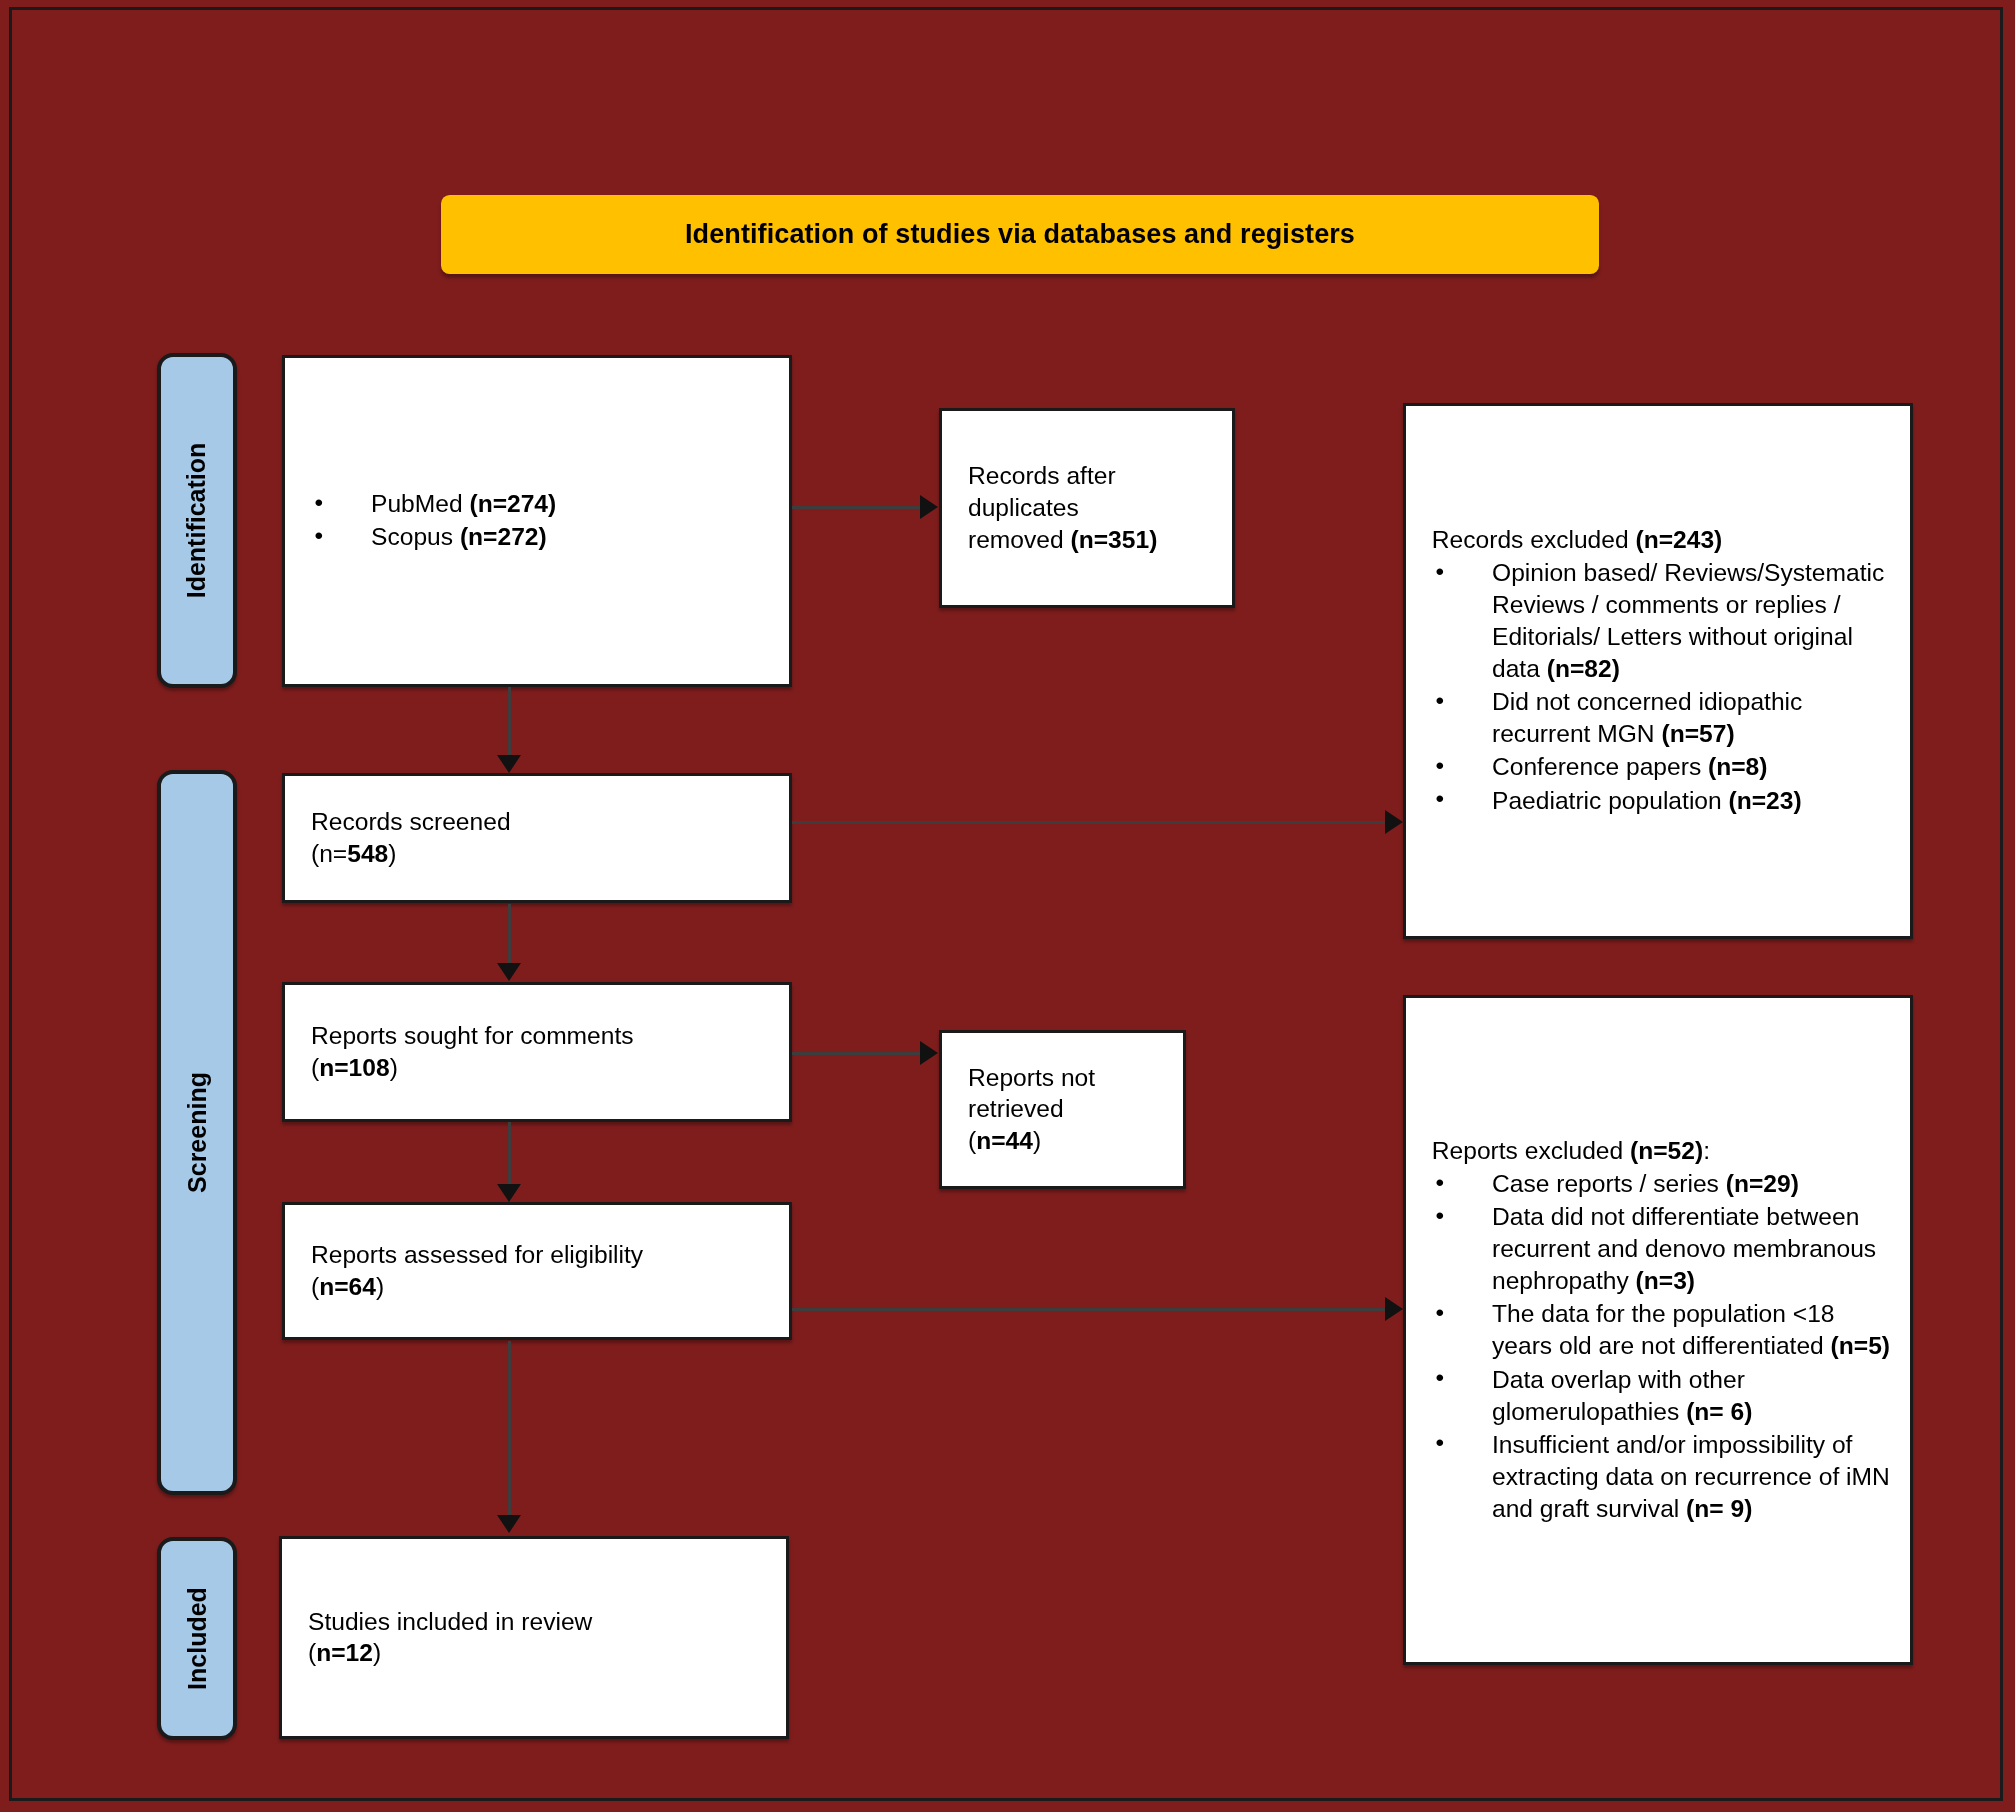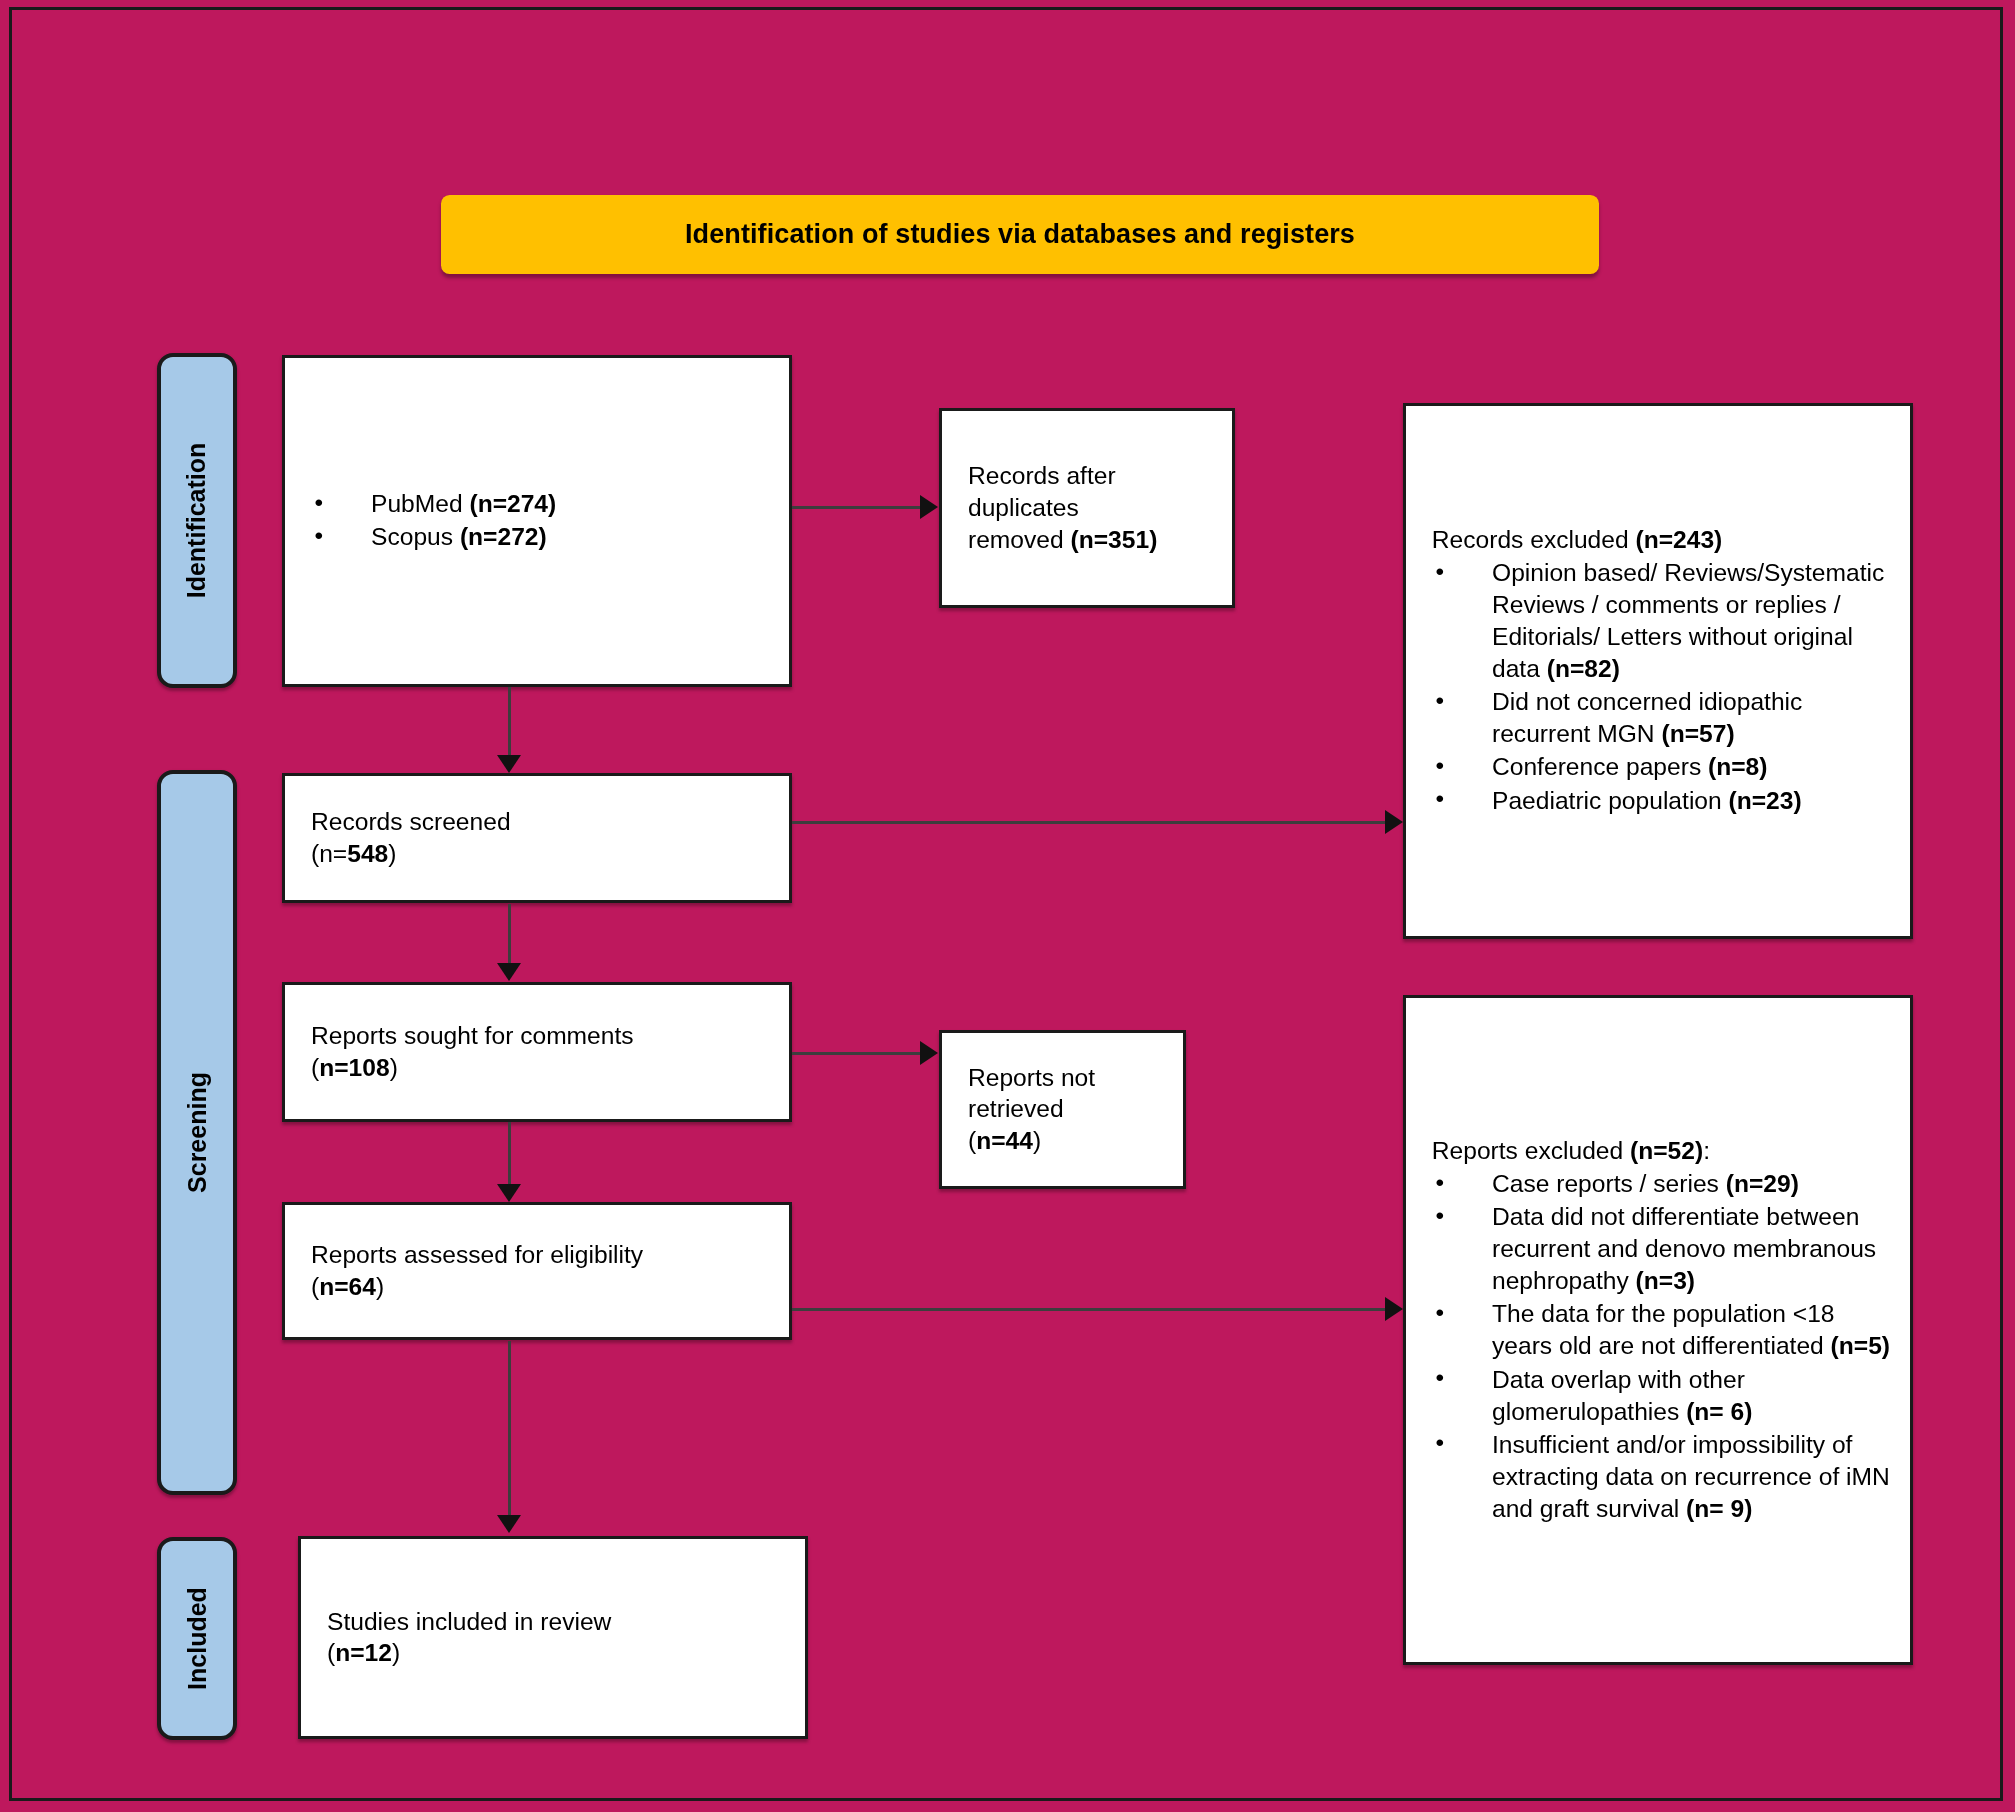--- a/index.html
+++ b/index.html
@@ -7,21 +7,21 @@
     padding: 0;
     background: #ffffff;
   }
   body {
     font-family: "Liberation Sans", sans-serif;
   }
   #canvas {
     position: relative;
     width: 2015px;
     height: 1812px;
-    background: #be185d;
+    background: #7f1d1d;
     overflow: hidden;
   }
   .outer-frame {
     position: absolute;
     left: 8.6px;
     top: 7.4px;
     width: 1994px;
     height: 1794px;
     border: 3.1px solid #1a1a1a;
     box-sizing: border-box;
@@ -123,21 +123,21 @@
 
   
   .n-identified  { left: 282px;  top: 355px;  width: 510px;  height: 332px; }
   .n-duplicates  { left: 939px; top: 408px;  width: 296px;  height: 200px; }
   .n-rec-excl    { left: 1403px; top: 403px;  width: 510px;  height: 536px; }
   .n-screened    { left: 282px;  top: 773px; width: 510px;  height: 130px; }
   .n-sought      { left: 282px;  top: 982px; width: 510px;  height: 140px; }
   .n-notretr     { left: 939px; top: 982px; width: 247px;  height: 159px; margin-top: 48px; }
   .n-assessed    { left: 282px;  top: 1202px; width: 510px;  height: 138px; }
   .n-rep-excl    { left: 1403px; top: 995px; width: 510px;  height: 670px; }
-  .n-included    { left: 298px;  top: 1536px; width: 510px;  height: 203px; }
+  .n-included    { left: 279px;  top: 1536px; width: 510px;  height: 203px; }
 
   
   .n-identified .node-inner,
   .n-rec-excl .node-inner,
   .n-rep-excl .node-inner { padding-left: 11px; padding-right: 11px; }
   .n-rec-excl .node-inner { top: 50%; }
   .n-rep-excl .node-inner { top: 50%; }
 
   .n-identified .node-title,
   .n-rec-excl .node-title,

